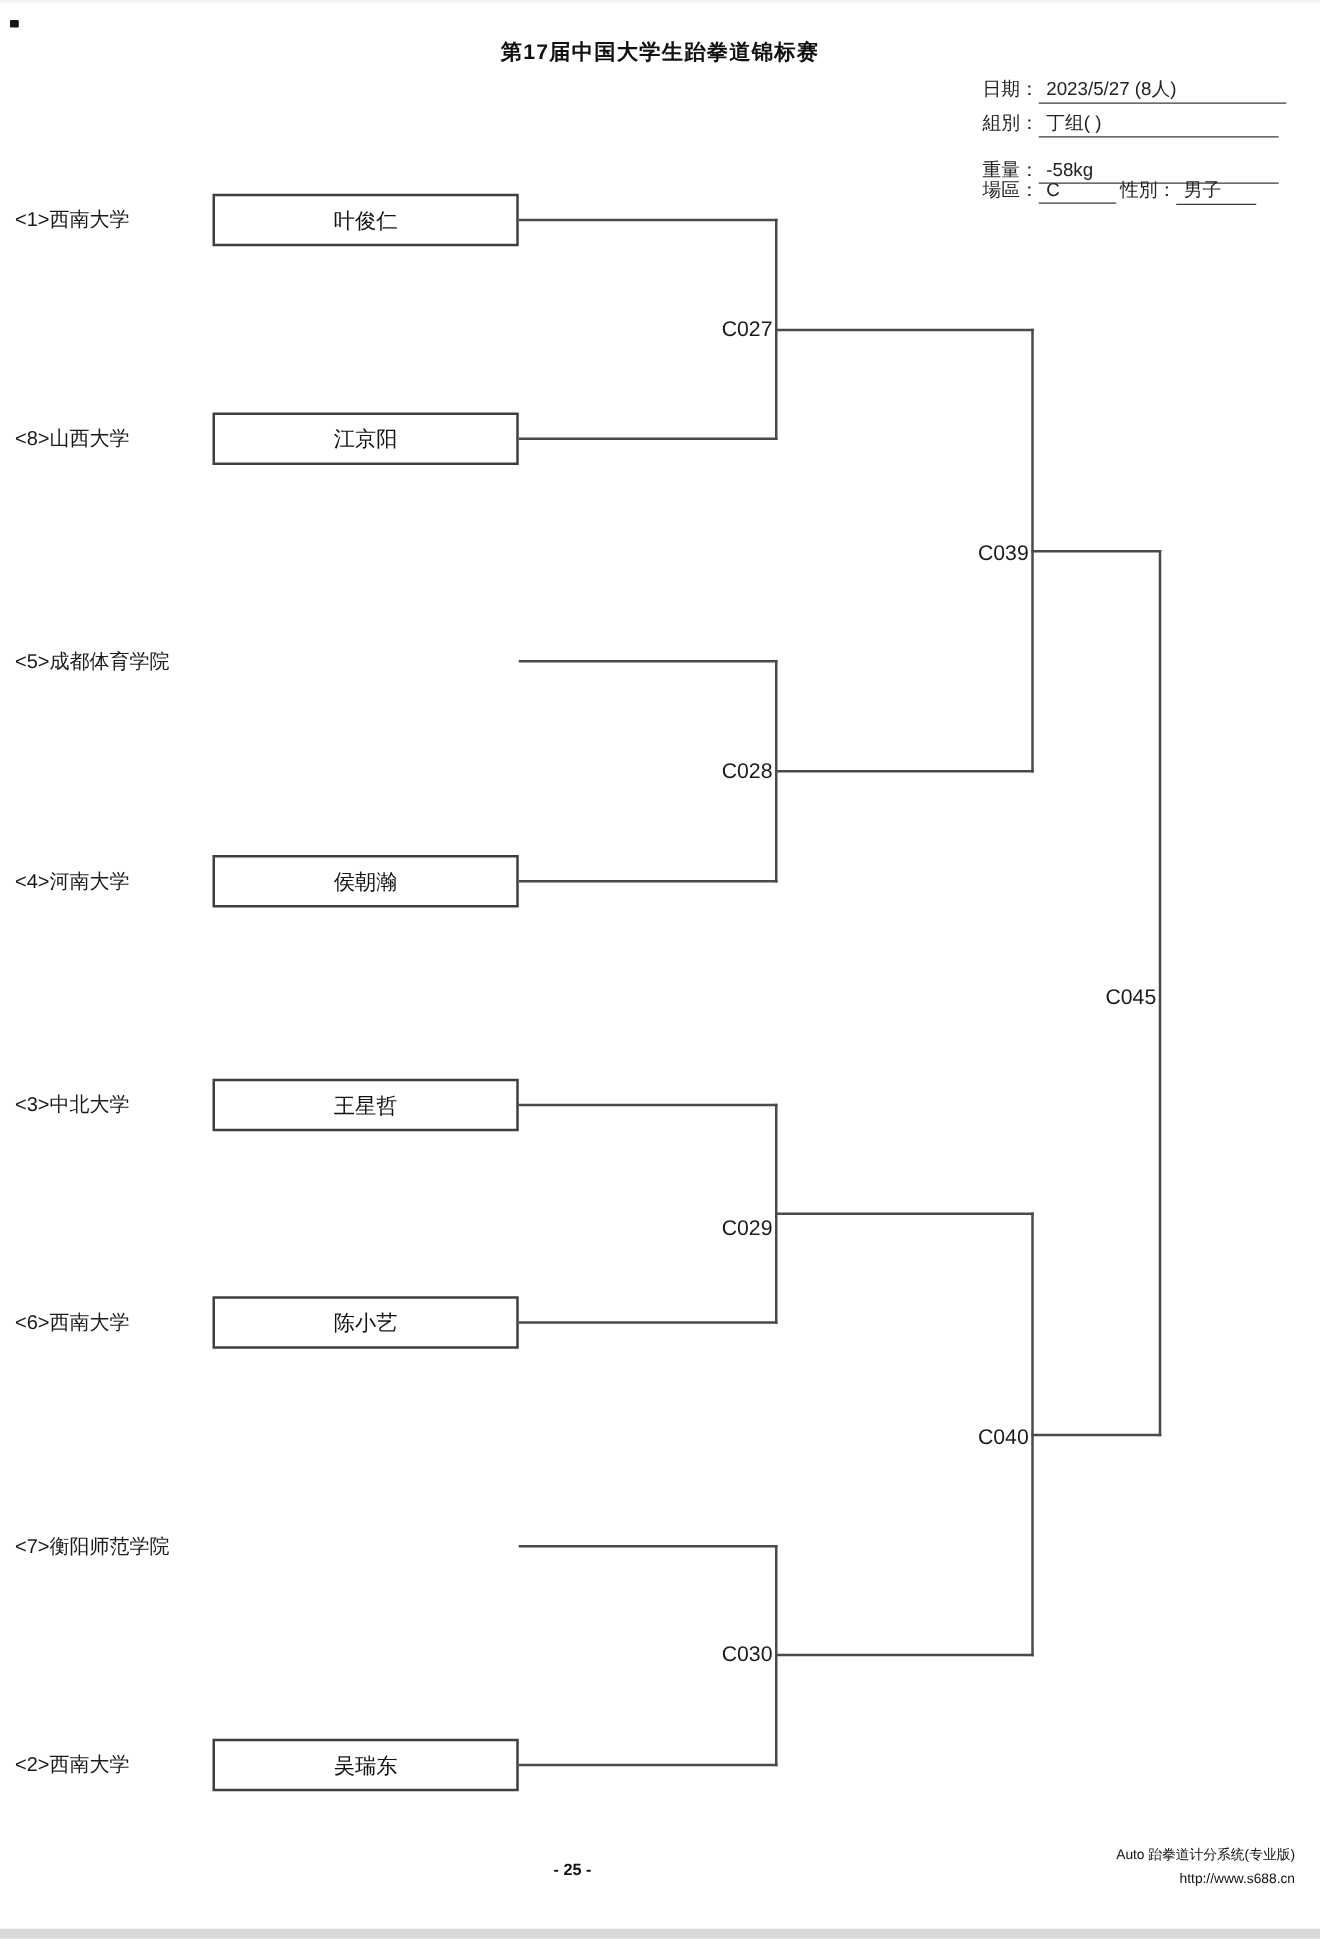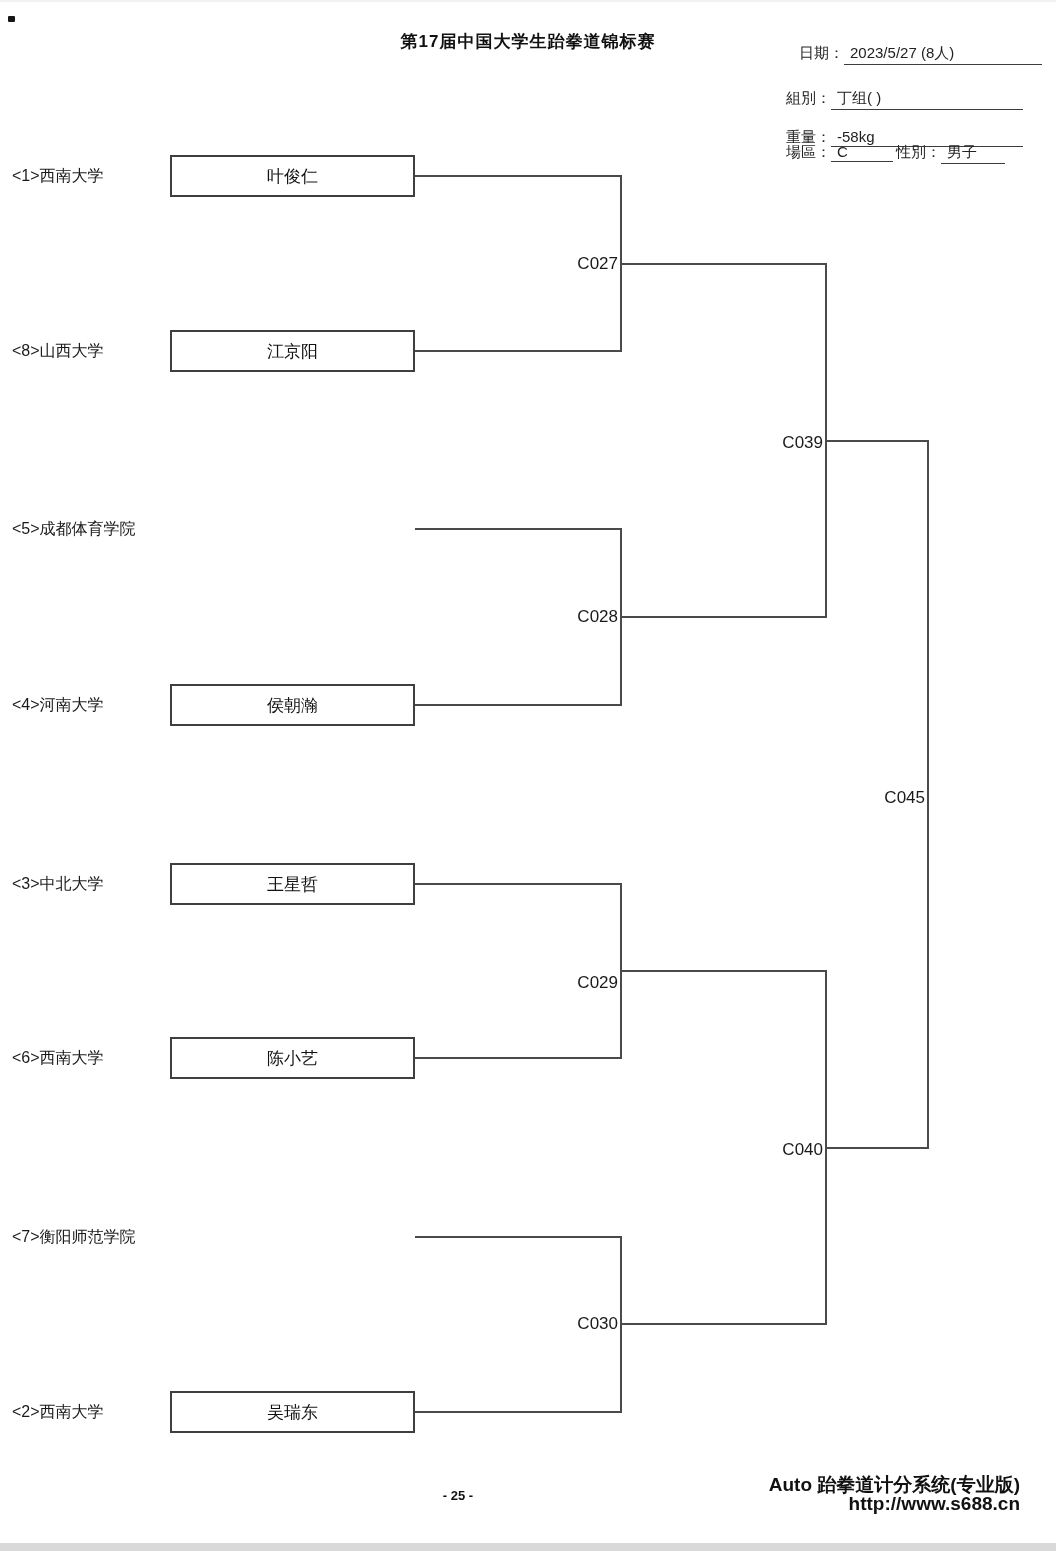--- a/index.html
+++ b/index.html
@@ -20,35 +20,35 @@
       border:2px solid #3f3f3f;box-sizing:border-box;background:#fff;
       display:flex;align-items:center;justify-content:center;
       font-size:17px;color:#111;}
   .hline{position:absolute;height:2px;background:#4a4a4a;}
   .vline{position:absolute;width:2px;background:#4a4a4a;}
   .mcode{position:absolute;width:82px;height:24px;line-height:24px;
       text-align:right;font-size:17px;color:#1a1a1a;background:#fff;}
   
   .page-num{left:0;top:1488px;width:916px;text-align:center;
       font-size:13px;font-weight:bold;}
-  .footer-right{right:36px;top:1475px;text-align:right;
-      font-size:19px;font-weight:bold;line-height:19px;}
+  .footer-right{right:20px;top:1475px;text-align:right;
+      font-size:11px;font-weight:normal;line-height:19px;}
   .speck{left:8px;top:16px;width:7px;height:6px;background:#161616;border-radius:1px;}
   .bottom-strip{left:0;top:1543px;width:1056px;height:8px;background:#d9d9d9;}
   .top-hairline{left:0;top:0;width:1056px;height:2px;background:#f2f2f2;}
 </style>
 </head>
 <body>
 
 <div class="abs top-hairline"></div>
 <div class="abs speck"></div>
 
 <div class="abs page-title">第17届中国大学生跆拳道锦标赛</div>
 
-<div class="abs" style="left:786px;top:44px;margin-left:13px;">
+<div class="abs" style="left:786px;top:62px;">
   <span class="hf-label">日期：</span><span class="hf-value" style="min-width:188px;">2023/5/27  (8人)</span>
 </div>
 <div class="abs" style="left:786px;top:89px;">
   <span class="hf-label">組別：</span><span class="hf-value" style="min-width:182px;">丁组(  )</span>
 </div>
 <div class="abs" style="left:786px;top:116px;">
   <span class="hf-label">重量：</span><span class="hf-value" style="min-width:182px;margin-top:12px;">-58kg</span>
 </div>
 <div class="abs" style="left:786px;top:143px;">
   <span class="hf-label">場區：</span><span class="hf-value" style="min-width:52px;">C</span>

